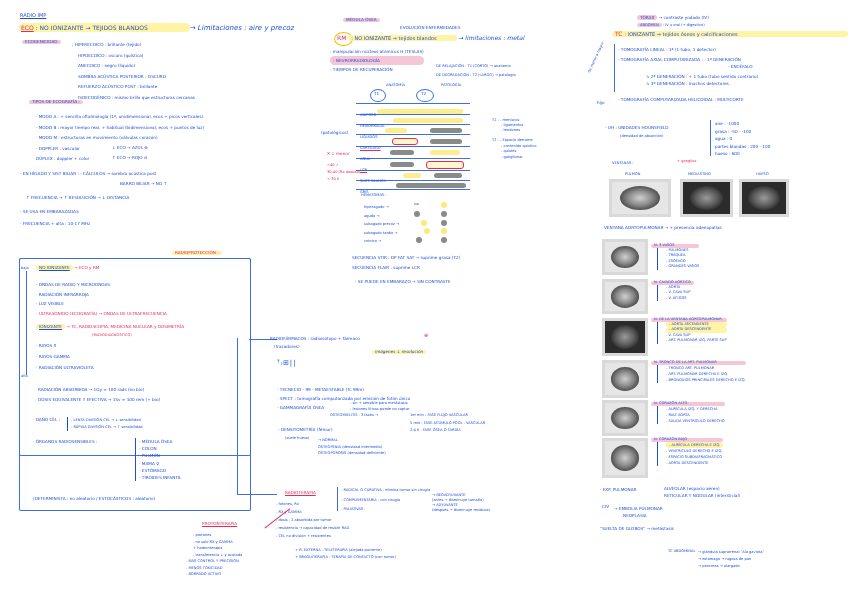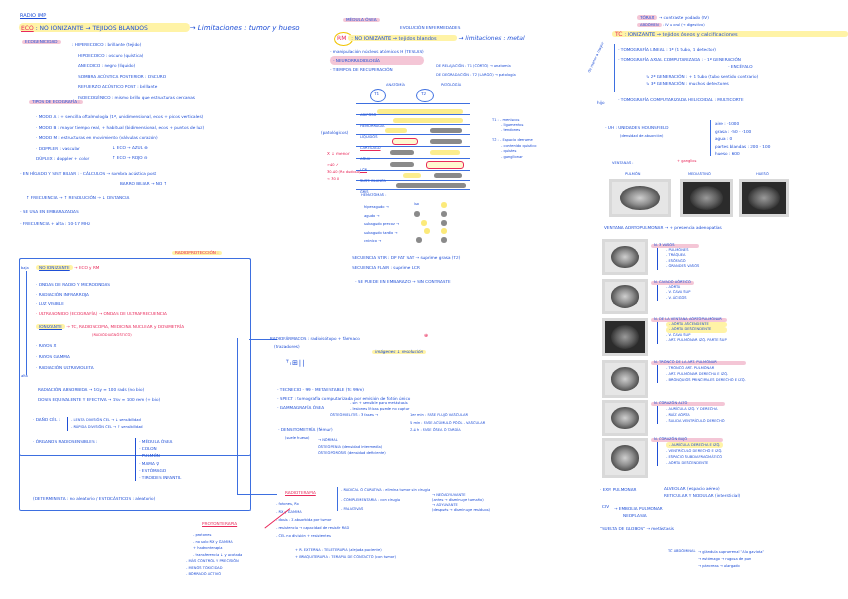--- a/index.html
+++ b/index.html
@@ -33,21 +33,21 @@
 </head>
 <body>
 
 <div class="t s5" style="left:20px;top:13px;text-decoration:underline;">RADIO IMP</div>
 
 <div class="t s6" style="left:19px;top:25px;">
   <span class="hl-y" style="padding:1px 40px 1px 2px;">
     <span class="red ulr">ECO</span>
     <span>: NO IONIZANTE → TEJIDOS BLANDOS</span>
   </span>
-  <span style="font-style:italic;font-size:7px;">→ Limitaciones : tumor y hueso</span>
+  <span style="font-style:italic;font-size:7px;">→ Limitaciones : aire y precoz</span>
 </div>
 
 <div class="t s4 hl-p" style="left:22px;top:40px;">ECOGENICIDAD</div>
 <div class="t s4" style="left:72px;top:40px;line-height:10.5px;">
   <div>: HIPERECOICO : brillante (tejido)</div>
   <div style="padding-left:6px">HIPOECOICO : oscuro (quística)</div>
   <div style="padding-left:6px">ANECOICO : negro (líquido)</div>
   <div style="padding-left:6px">SOMBRA ACÚSTICA POSTERIOR : OSCURO</div>
   <div style="padding-left:6px">REFUERZO ACÚSTICO POST : brillante</div>
   <div style="padding-left:6px">ISOECOGÉNICO : mismo brillo que estructuras cercanas</div>
@@ -224,21 +224,21 @@
 <div class="dot-g" style="left:441px;top:237px;"></div>
 
 <div class="t s4" style="left:352px;top:256px;">SECUENCIA STIR : DP FAT SAT → suprime grasa (T2)</div>
 <div class="t s4" style="left:352px;top:266px;">SECUENCIA FLAIR : suprime LCR</div>
 <div class="t s4" style="left:355px;top:280px;">- SE PUEDE EN EMBARAZO → SIN CONTRASTE</div>
 
 <div class="t s4" style="left:270px;top:337px;">RADIOFÁRMACOS : radioisótopo + fármaco</div>
 <div class="t s5 red" style="left:424px;top:333px;">⊕</div>
 <div class="t s4" style="left:274px;top:345px;">(trazadores)</div>
 <div class="t s4 hl-y" style="left:372px;top:350px;font-style:italic;">imágenes ↓ resolución</div>
-<div class="t s7" style="left:286px;top:360px;letter-spacing:1px;">ᵀᵢ⊞||</div>
+<div class="t s7" style="left:277px;top:360px;letter-spacing:1px;">ᵀᵢ⊞||</div>
 <div class="t s4" style="left:277px;top:385px;line-height:9px;">
   <div>- TECNECIO - 99 - METAESTABLE (Tc 99m)</div>
   <div>- SPECT : tomografía computarizada por emisión de fotón único</div>
   <div>- GAMMAGRAFÍA ÓSEA</div>
 </div>
 <div class="t s3" style="left:350px;top:401px;line-height:5.5px;">
   <div>- sin + sensible para metástasis</div>
   <div>- lesiones líticas puede no captar</div>
 </div>
 <div class="t s3" style="left:330px;top:414px;">OSTEOMIELITIS : 3 fases →</div>

